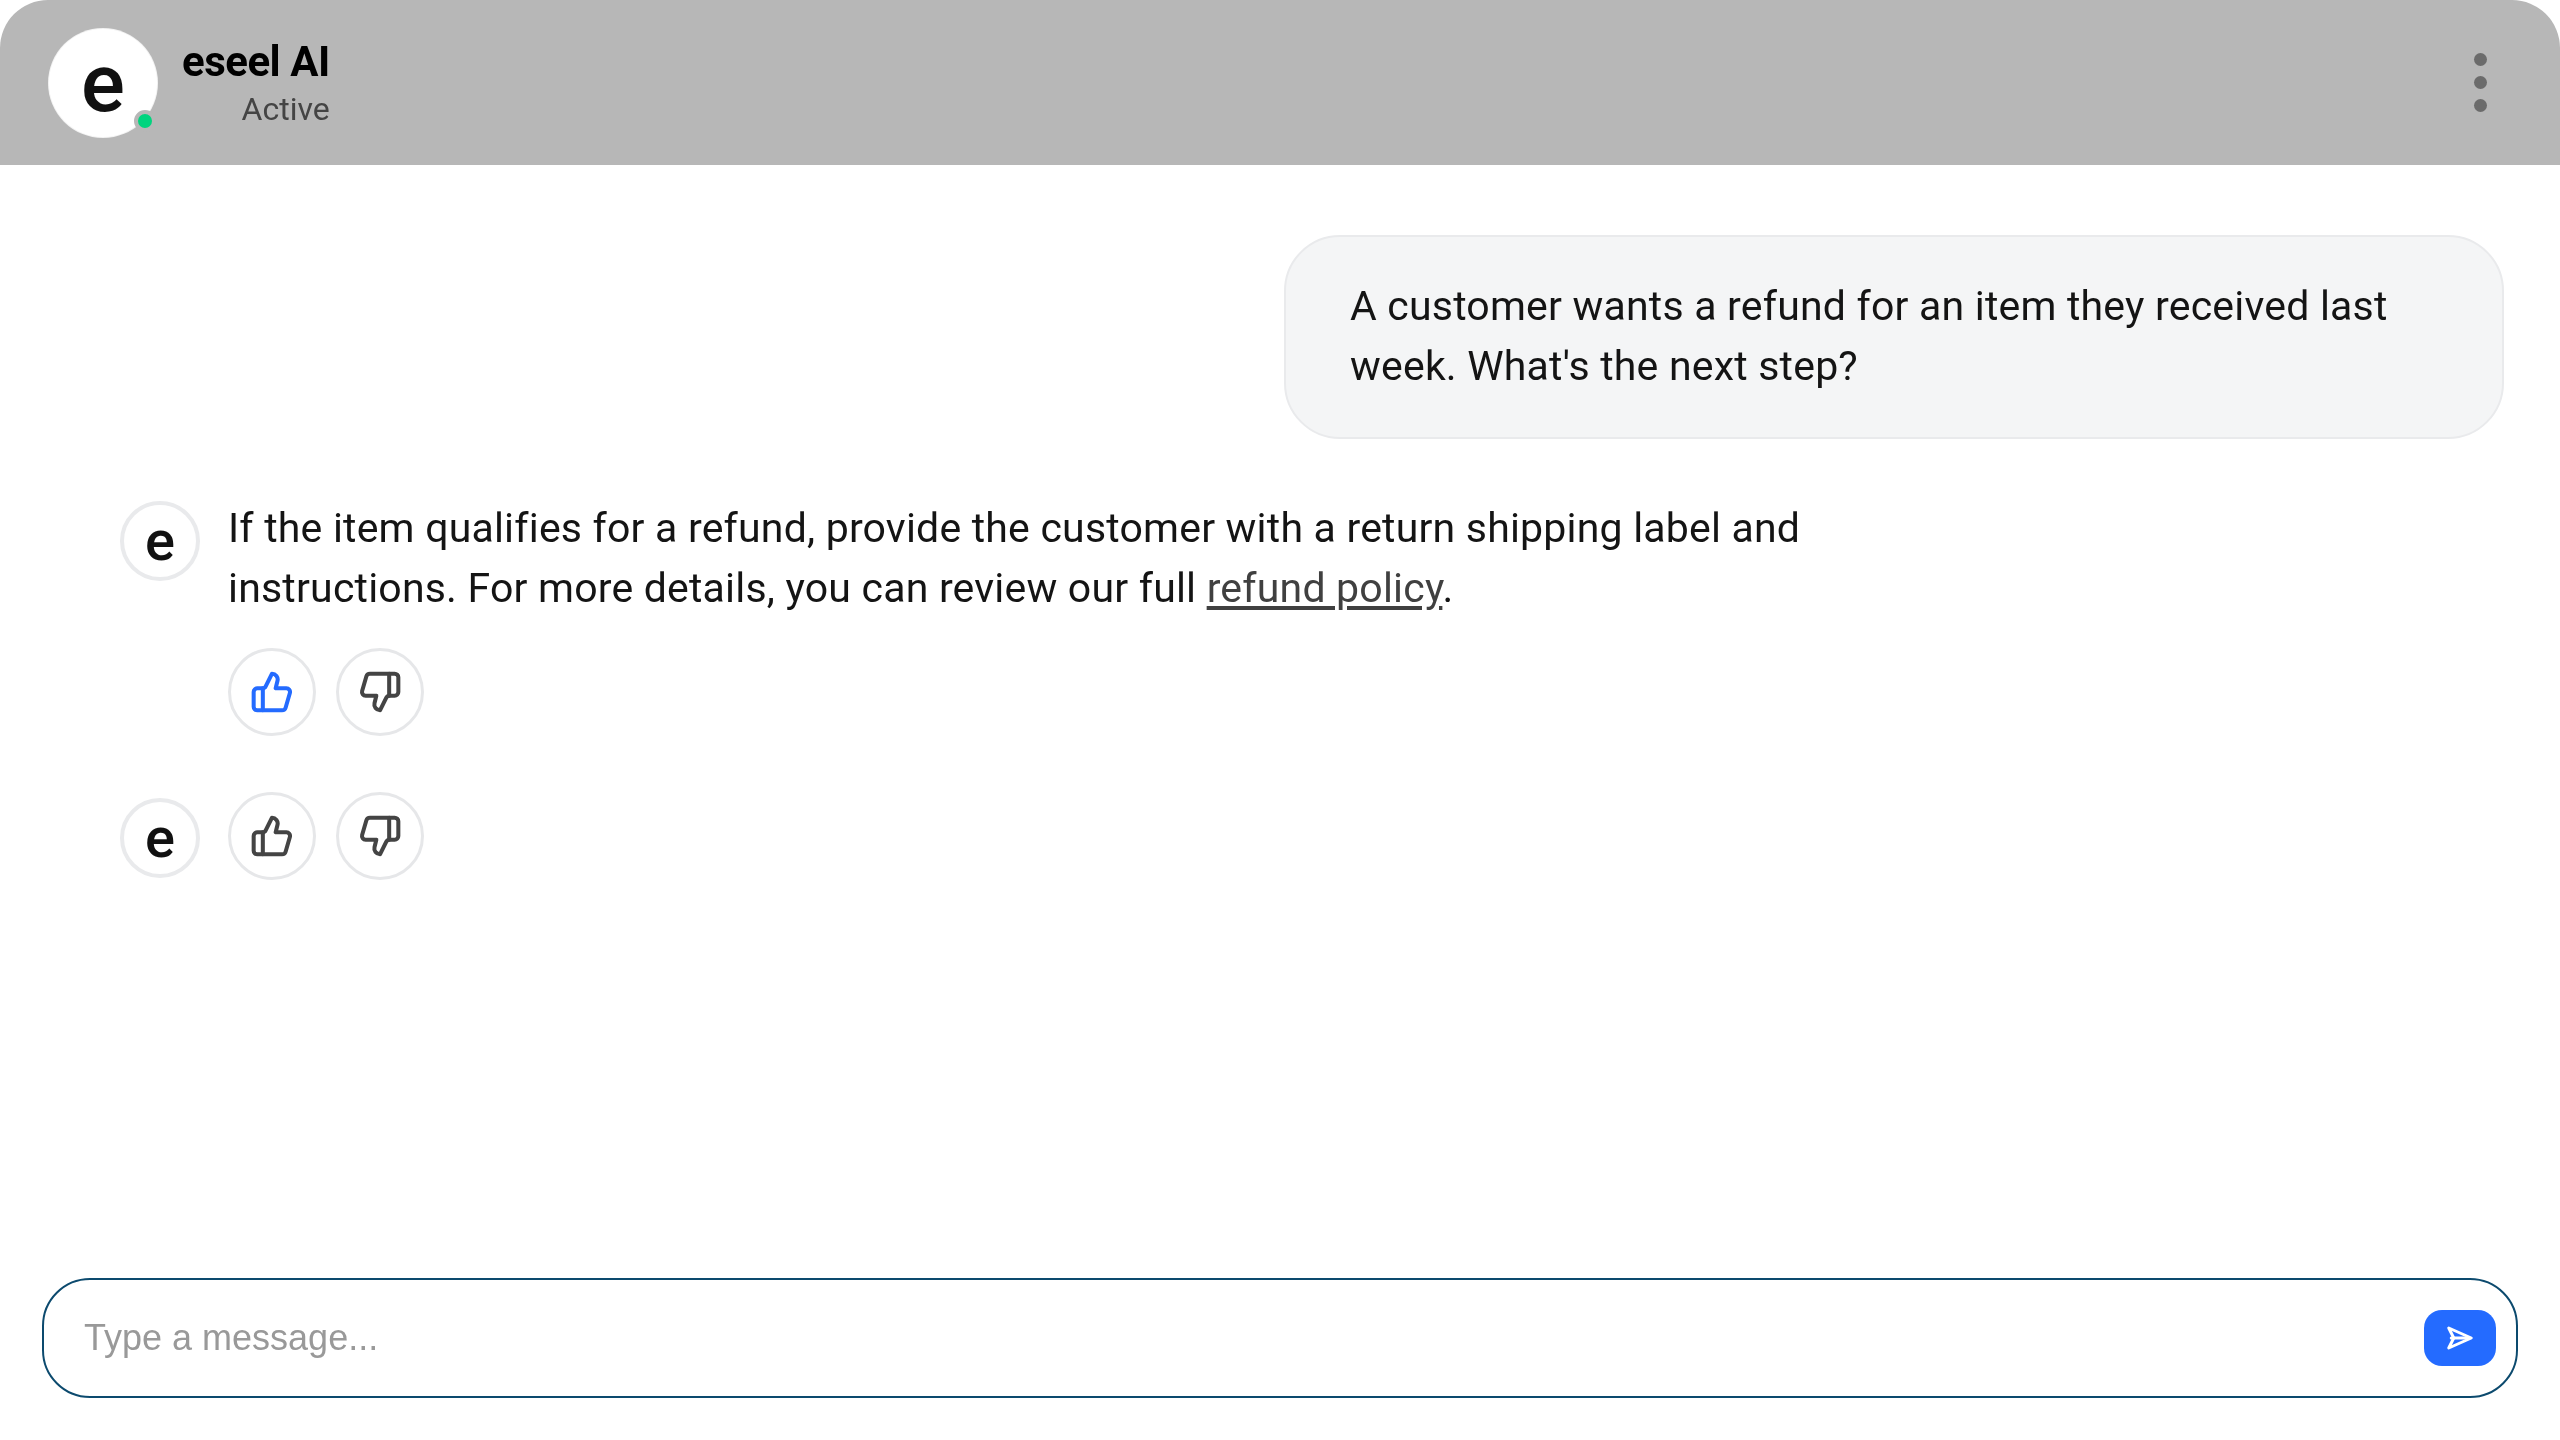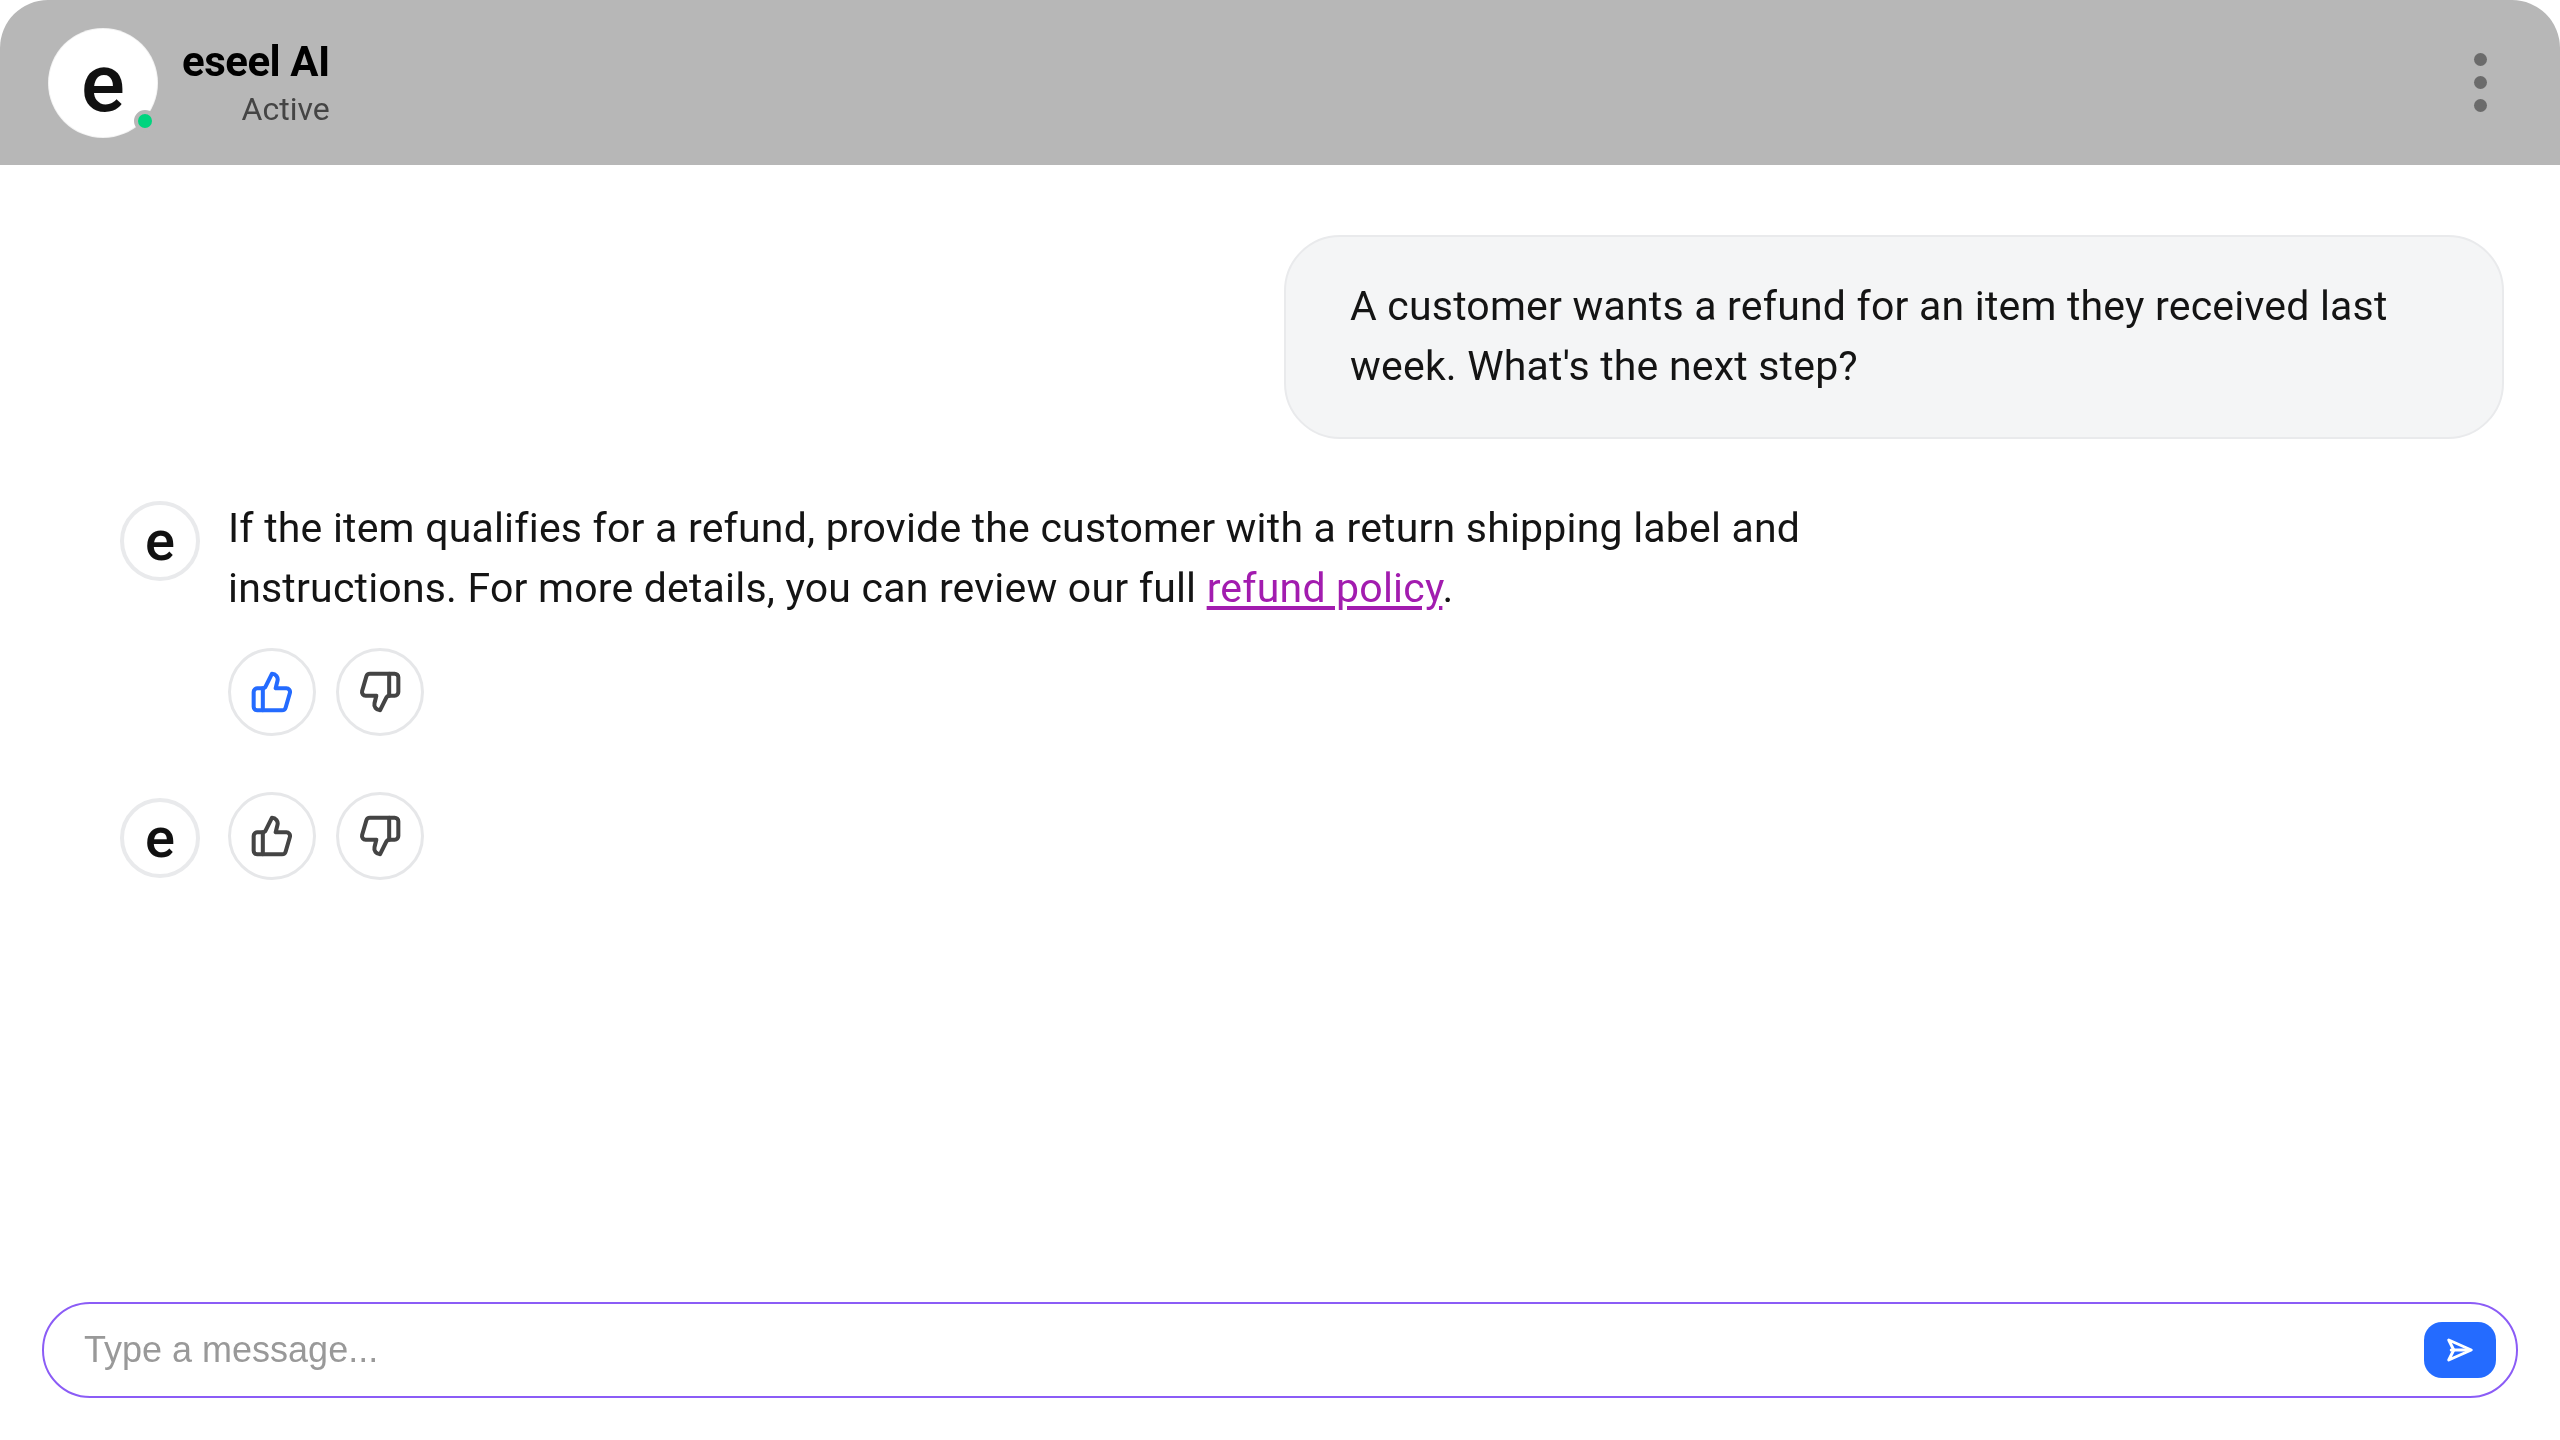--- a/index.html
+++ b/index.html
@@ -137,21 +137,21 @@
       max-width: 1650px;
     }
     .bot-text {
       font-size: 41px;
       line-height: 1.46;
       letter-spacing: 0.2px;
       color: #141414;
       padding-top: 4px;
     }
     .bot-text a {
-      color: #a21caf;
+      color: #404040;
       text-decoration: underline;
       text-underline-offset: 4px;
     }
 
     .fb-row { display: flex; gap: 20px; }
     .fb-btn {
       width: 88px;
       height: 88px;
       border-radius: 50%;
       border: 3px solid #e6e7e9;
@@ -169,22 +169,22 @@
     .composer-wrap {
       position: absolute;
       left: 42px;
       right: 42px;
       bottom: 42px;
     }
     .composer {
       display: flex;
       align-items: center;
       gap: 33px;
-      height: 96px;
-      border: 2px solid #8b5cf6;
+      height: 120px;
+      border: 2px solid #0c4a6e;
       border-radius: 48px;
       padding: 0 20px 0 40px;
       background: #fff;
     }
     .composer input {
       flex: 1;
       border: none;
       outline: none;
       font-size: 36px;
       color: #111;

